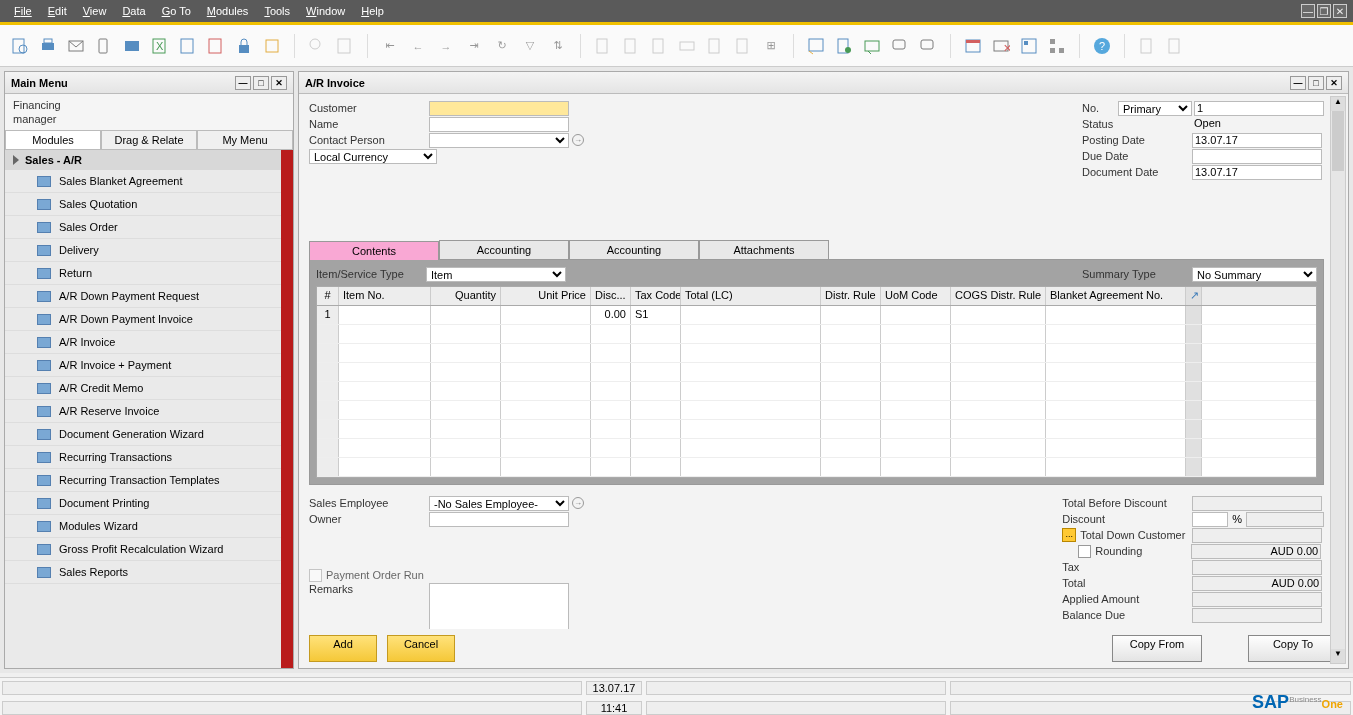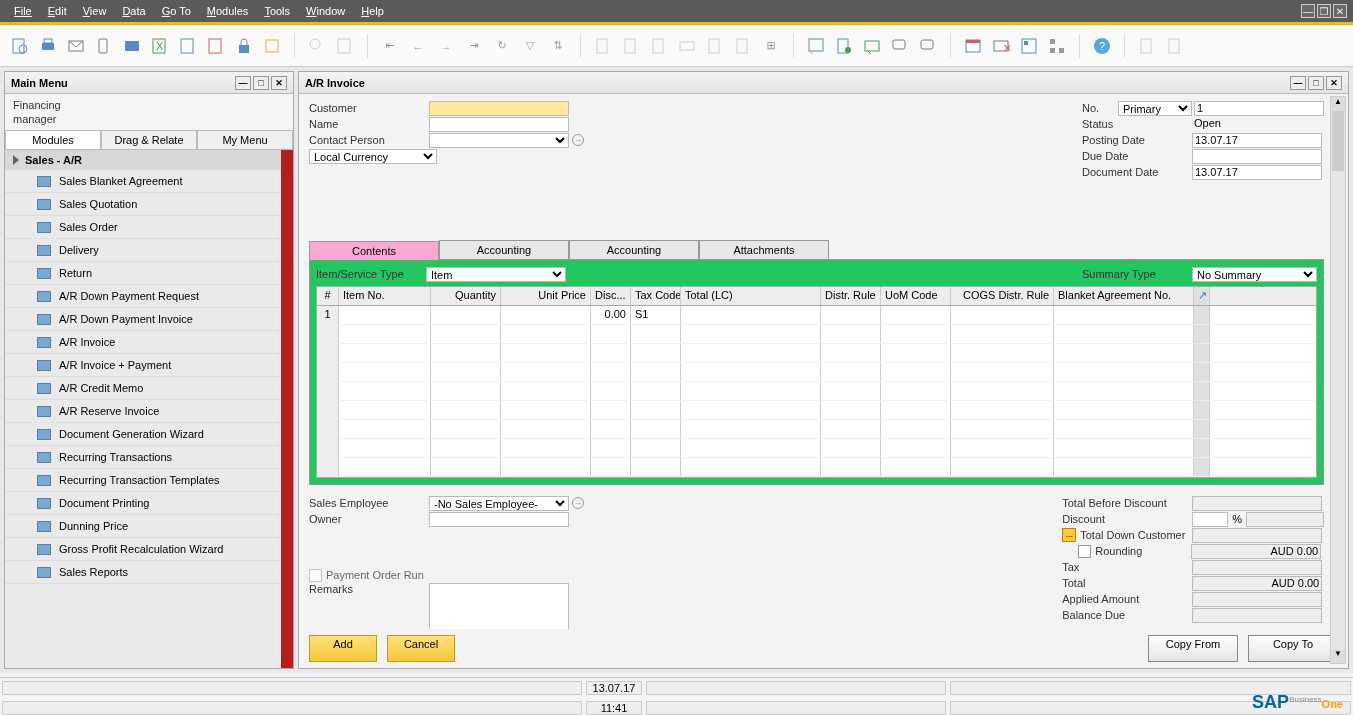--- a/index.html
+++ b/index.html
@@ -53,59 +53,59 @@
 
 .top-section { display: flex; justify-content: space-between; }
 .left-fields, .right-fields { display: flex; flex-direction: column; gap: 0; }
 .right-fields .form-label { width: 110px; }
 .right-fields .form-input, .right-fields .form-select { width: 130px; }
 
 
 .doc-tabs { display: flex; margin-top: 60px; border-bottom: 1px solid #999; }
 .doc-tab { width: 130px; text-align: center; padding: 3px; border: 1px solid #999; border-bottom: none; background: #e8e8e8; cursor: pointer; }
 .doc-tab.active { background: #f9a8d4; position: relative; top: 1px; }
-.tab-content { border: 1px solid #999; border-top: none; padding: 6px; background: #22c55e; }
+.tab-content { border: 1px solid #999; border-top: none; padding: 6px; background: #a3a3a3; }
 
 .type-row { display: flex; justify-content: space-between; margin-bottom: 4px; }
 
 
 .grid { border: 1px solid #aaa; background: #fff; }
 .grid-header { display: flex; background: #ededed; border-bottom: 1px solid #aaa; }
 .grid-header .gh, .grid-row .gc { border-right: 1px solid #ccc; padding: 2px 4px; height: 18px; overflow: hidden; white-space: nowrap; }
 .gh-num { width: 22px; text-align: center; }
 .gh-item { width: 92px; }
 .gh-qty { width: 70px; text-align: right; }
 .gh-price { width: 90px; text-align: right; }
 .gh-disc { width: 40px; }
 .gh-tax { width: 50px; }
 .gh-total { width: 140px; }
 .gh-distr { width: 60px; }
 .gh-uom { width: 70px; }
-.gh-cogs { width: 95px; margin-left: 8px; }
+.gh-cogs { width: 95px; }
 .gh-blanket { width: 140px; }
 .gh-scroll { width: 16px; background: #e0e0e0; }
 .grid-row { display: flex; border-bottom: 1px solid #eee; }
 .grid-row.empty .gc { color: transparent; }
 .grid-row .gc.num { background: #ededed; text-align: center; }
 
 
 .bottom-section { display: flex; justify-content: space-between; margin-top: 10px; }
 .bottom-left { display: flex; flex-direction: column; gap: 0; }
 .bottom-right { display: flex; flex-direction: column; gap: 0; }
 .bottom-right .form-label { width: 130px; }
 .bottom-right .form-input { width: 130px; text-align: right; }
 .yellow-btn { width: 14px; height: 14px; background: #ffc933; border: 1px solid #b88600; font-size: 9px; text-align: center; margin-right: 4px; }
 .checkbox { width: 13px; height: 13px; border: 1px solid #999; background: #fff; margin-right: 4px; }
 
 
 .footer-btns { display: flex; gap: 10px; padding: 6px 10px; justify-content: space-between; }
 .btn-group { display: flex; gap: 10px; }
 .btn { width: 68px; height: 27px; border: 1px solid #888; background: linear-gradient(#fefefe,#e4e4e4); text-align: center; line-height: 17px; cursor: pointer; }
 .btn.gold { background: linear-gradient(#ffe27a,#f5c838); border-color: #c49a20; }
-.btn.wide { width: 90px; }
+.btn.wide { width: 90px; margin-left: 36px; }
 
 
 .statusbar { position: absolute; bottom: 0; left: 0; right: 0; height: 38px; background: #f4f4f4; border-top: 1px solid #ccc; display: flex; }
 .status-seg { border: 1px solid #ccc; background: #eee; margin: 3px 2px; height: 14px; }
 .status-date { width: 580px; }
 .status-mid { width: 56px; text-align: center; }
 .status-r { width: 300px; }
 .status-logo { position: absolute; right: 10px; bottom: 2px; font-size: 14px; color: #888; }
 .status-logo b { color: #0066b3; font-weight: bold; font-size: 18px; }
 .status-logo .one { color: #f0a500; font-weight: bold; }
@@ -392,21 +392,21 @@
           <div class="mm-item">
             <div class="folder-icon"></div>
             <span>Recurring Transaction Templates</span>
           </div>
           <div class="mm-item">
             <div class="folder-icon"></div>
             <span>Document Printing</span>
           </div>
           <div class="mm-item">
             <div class="folder-icon"></div>
-            <span>Dunning Price</span>
+            <span>Modules Wizard</span>
           </div>
           <div class="mm-item">
             <div class="folder-icon"></div>
             <span>Gross Profit Recalculation Wizard</span>
           </div>
           <div class="mm-item">
             <div class="folder-icon"></div>
             <span>Sales Reports</span>
           </div>
         </div>

